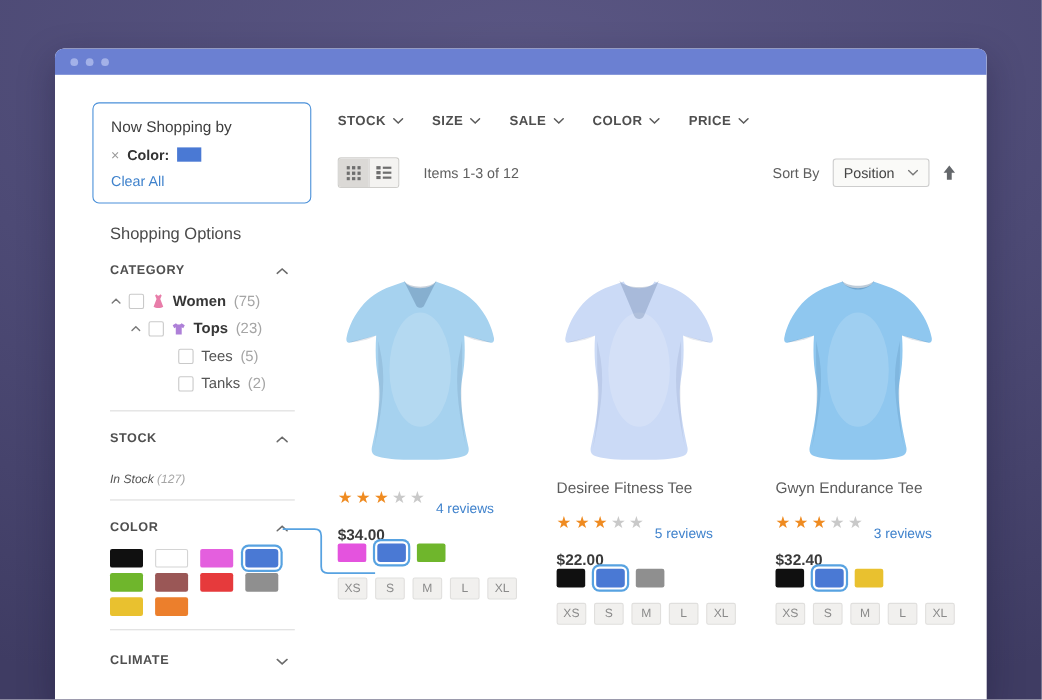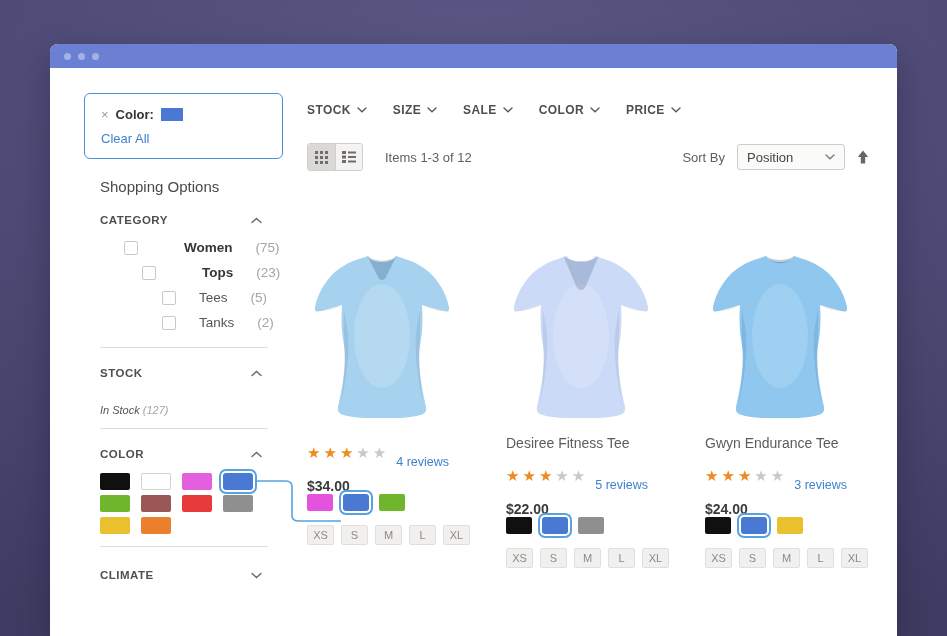--- a/index.html
+++ b/index.html
@@ -28,21 +28,21 @@
   .now-filter { display:flex; align-items:center; gap:7px; margin-bottom:9px; }
   .remove-x { color:#9a9a9a; font-size:13px; cursor:pointer; }
   .now-filter-label { font-size:13px; font-weight:700; color:#333; }
   .now-swatch { width:22px; height:13px; display:inline-block; }
   .clear-all { font-size:13px; color:#3f82cc; cursor:pointer; }
   .side-inner { margin-left:16px; width:168px; }
   .shopping-options { font-size:15px; color:#4a4a4a; margin-top:19px; }
   .sec-head { display:flex; align-items:center; justify-content:space-between; padding-right:6px; margin-top:19px; cursor:pointer; }
   .sec-label { font-size:11.5px; font-weight:700; letter-spacing:.5px; color:#4f4f4f; }
   .tree { margin-top:9px; }
-  .tree-row { display:flex; align-items:center; height:25px; gap:23px; font-size:13.5px; color:#555; }
+  .tree-row { display:flex; align-items:center; height:25px; gap:7px; font-size:13.5px; color:#555; }
   .tree-row .cnt { color:#a5a5a5; }
   .tree-row.lvl1 { padding-left:1px; }
   .tree-row.lvl2 { padding-left:19px; }
   .tree-row.lvl3 { padding-left:62px; }
   .bold-item { font-weight:700; color:#373737; }
   .checkbox { width:14px; height:14px; border:1px solid #c9c9c9; border-radius:2px; background:#fff; flex:none; cursor:pointer; }
   .divider { height:1px; background:#dcdcdc; margin-top:12px; }
   .stock-val { font-size:11px; color:#555; margin-top:25px; cursor:pointer;font-style:italic; }
   .stock-val .cnt { color:#a5a5a5; }
   .swatch-grid { display:grid; grid-template-columns:repeat(4,30px); gap:5px 11px; margin-top:13px; position:relative; z-index:2; }
@@ -57,21 +57,21 @@
   .filter-item { display:flex; align-items:center; gap:6px; cursor:pointer; }
   .filter-item span { font-size:12px; font-weight:700; letter-spacing:.4px; color:#4f4f4f; }
   .toolbar { display:flex; align-items:center; margin-top:26px; }
   .view-toggle { display:flex; border:1px solid #cfcecb; border-radius:3px; overflow:hidden; }
   .vt-btn { width:27px; height:26px; display:flex; align-items:center; justify-content:center; cursor:pointer; background:#f4f3f1; }
   .vt-btn.active { background:#dbd9d6; }
   .vt-btn + .vt-btn { border-left:1px solid #cfcecb; }
   .items-count { font-size:13px; color:#5f5f5f; margin-left:22px; }
   .sort-group { margin-left:auto; display:flex; align-items:center; gap:12px; }
   .sort-label { font-size:13px; color:#5f5f5f; }
-  .sort-select { width:108px; height:26px; background:#fafaf8; border:1px solid #cdcdcd; border-radius:3px;
+  .sort-select { width:88px; height:26px; background:#fafaf8; border:1px solid #cdcdcd; border-radius:3px;
     display:flex; align-items:center; justify-content:space-between; padding:0 9px; cursor:pointer; }
   .sort-select span { font-size:13px; color:#454545; }
   .sort-dir { cursor:pointer; display:flex; }
 
   .products { display:flex; gap:35px; margin-top:79px; }
   .card { width:164px; }
   .shirt-box { width:150px; height:168px; margin-bottom:17px; cursor:pointer; }
   .p-name { font-size:14px; color:#5c5c5c; margin-bottom:7px; cursor:pointer; }
   .stars-row { display:flex; align-items:center; gap:3px; margin-bottom:9px; }
   .star { font-size:15px; line-height:1; color:#c9c9c9; letter-spacing:1px; }
@@ -99,20 +99,21 @@
 
   <svg class="connector" width="847" height="568" viewBox="0 0 847 568" style="top:24px;">
     <path d="M207,413 H236 Q242,413 242,419 V447 Q242,453 248,453 H291" fill="none" stroke="#57a2e1" stroke-width="1.6"></path>
   </svg>
 
   <div class="content">
 
     <div class="sidebar">
 
       <div class="now-box">
+        <div class="now-title">Now Shopping by</div>
         <div class="now-filter">
           <span class="remove-x">×</span>
           <span class="now-filter-label">Color:</span>
           <span class="now-swatch" style="background-color: rgb(74, 121, 212);"></span>
         </div>
         <div class="clear-all">Clear All</div>
       </div>
 
       <div class="side-inner">
         <div class="shopping-options">Shopping Options</div>
@@ -379,21 +380,21 @@
           <div class="stars-row">
             <span style="display:flex;gap:2px;">
                 <span class="star filled">★</span>
                 <span class="star filled">★</span>
                 <span class="star filled">★</span>
                 <span class="star">★</span>
                 <span class="star">★</span>
               </span>
             <span class="reviews">3 reviews</span>
           </div>
-          <div class="p-price">$24.00</div>
+          <div class="p-price">$32.40</div>
           <div class="p-swatches">
             <span class="p-swatch" style="background-color: rgb(16, 16, 16);"></span>
             <span class="p-swatch selected" style="background-color: rgb(74, 121, 212);"></span>
             <span class="p-swatch" style="background-color: rgb(233, 193, 47);"></span>
           </div>
           <div class="p-sizes">
             <span class="size-chip">XS</span>
             <span class="size-chip">S</span>
             <span class="size-chip">M</span>
             <span class="size-chip">L</span>

